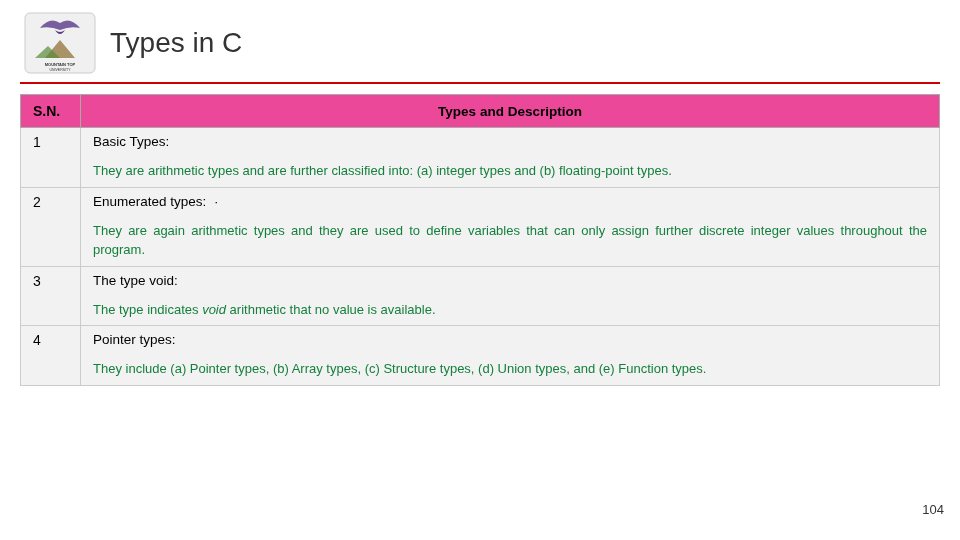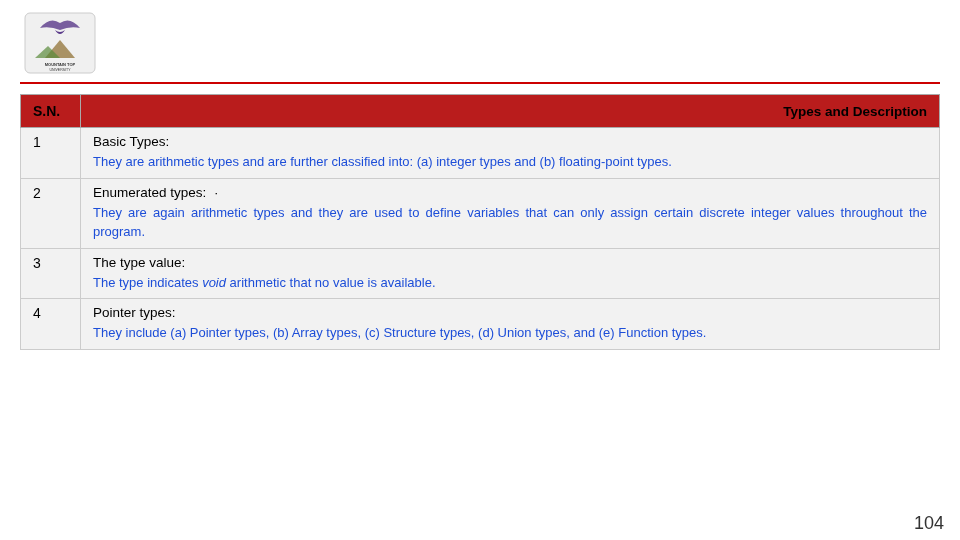--- a/index.html
+++ b/index.html
@@ -49,26 +49,26 @@
       padding: 0 20px;
     }
 
     table {
       width: 100%;
       border-collapse: collapse;
       font-size: 13.5px;
     }
 
     thead tr {
-      background: #b91c1c;
+      background: #ec4899;
     }
 
     thead th {
       padding: 8px 12px;
-      text-align: right;
+      text-align: center;
       font-weight: bold;
       color: #000;
       border: 1px solid #aaa;
     }
 
     tbody tr {
       background: #f2f2f2;
       border-bottom: 1px solid #ccc;
     }
 
@@ -89,35 +89,35 @@
     }
 
     .type-name {
       font-weight: normal;
       color: #000;
     }
 
     .type-desc {
       font-family: Arial, sans-serif;
       font-size: 13px;
-      color: #1d4ed8;
-      margin-top: 3px;
+      color: #15803d;
+      margin-top: 12px;
       line-height: 1.5;
       text-align: justify;
     }
 
     em.code {
       font-style: italic;
     }
 
     .page-number {
       position: absolute;
-      bottom: 6px;
+      bottom: 23px;
       right: 16px;
-      font-size: 18px;
+      font-size: 13px;
       color: #333;
     }
   </style>
 </head>
 <body>
 
 <div class="header">
   <div class="logo-container">
     <svg class="logo-svg" viewBox="0 0 80 70" xmlns="http://www.w3.org/2000/svg">
 
@@ -126,20 +126,21 @@
       <path d="M20 20 Q30 8 40 15 Q50 8 60 20 Q50 18 40 22 Q30 18 20 20Z" fill="#5a3a8a" opacity="0.8"></path>
       <path d="M35 22 Q40 30 45 22 Q40 26 35 22Z" fill="#5a3a8a"></path>
 
       <polygon points="25,50 40,32 55,50" fill="#8a6a2a" opacity="0.7"></polygon>
       <polygon points="15,50 28,38 40,50" fill="#5a8a3a" opacity="0.7"></polygon>
 
       <text x="40" y="58" text-anchor="middle" font-size="4" font-weight="bold" fill="#333">MOUNTAIN TOP</text>
       <text x="40" y="63" text-anchor="middle" font-size="3.5" fill="#333">UNIVERSITY</text>
     </svg>
   </div>
+  <h1 class="page-title">Types in C</h1>
 </div>
 
 <div class="title-underline"></div>
 
 <div class="content">
   <table>
     <thead>
       <tr>
         <th class="sn-col">S.N.</th>
         <th class="desc-col">Types and Description</th>
@@ -153,27 +154,27 @@
           <div class="type-desc">They are arithmetic types and are further classified into: (a) integer types and (b) floating-point types.</div>
         </td>
       </tr>
       <tr>
         <td class="sn-col">2</td>
         <td class="desc-col">
           <div>
             <span class="type-name">Enumerated types:</span>
             <span style="margin-left:4px;">·</span>
           </div>
-          <div class="type-desc">They are again arithmetic types and they are used to define variables that can only assign certain discrete integer values throughout the program.</div>
+          <div class="type-desc">They are again arithmetic types and they are used to define variables that can only assign further discrete integer values throughout the program.</div>
         </td>
       </tr>
       <tr>
         <td class="sn-col">3</td>
         <td class="desc-col">
-          <div class="type-name">The type value:</div>
+          <div class="type-name">The type void:</div>
           <div class="type-desc">
             <span>The type indicates </span><em class="code">void</em><span> arithmetic that no value is available.</span>
           </div>
         </td>
       </tr>
       <tr>
         <td class="sn-col">4</td>
         <td class="desc-col">
           <div class="type-name">Pointer types:</div>
           <div class="type-desc">They include (a) Pointer types, (b) Array types, (c) Structure types, (d) Union types, and (e) Function types.</div>

